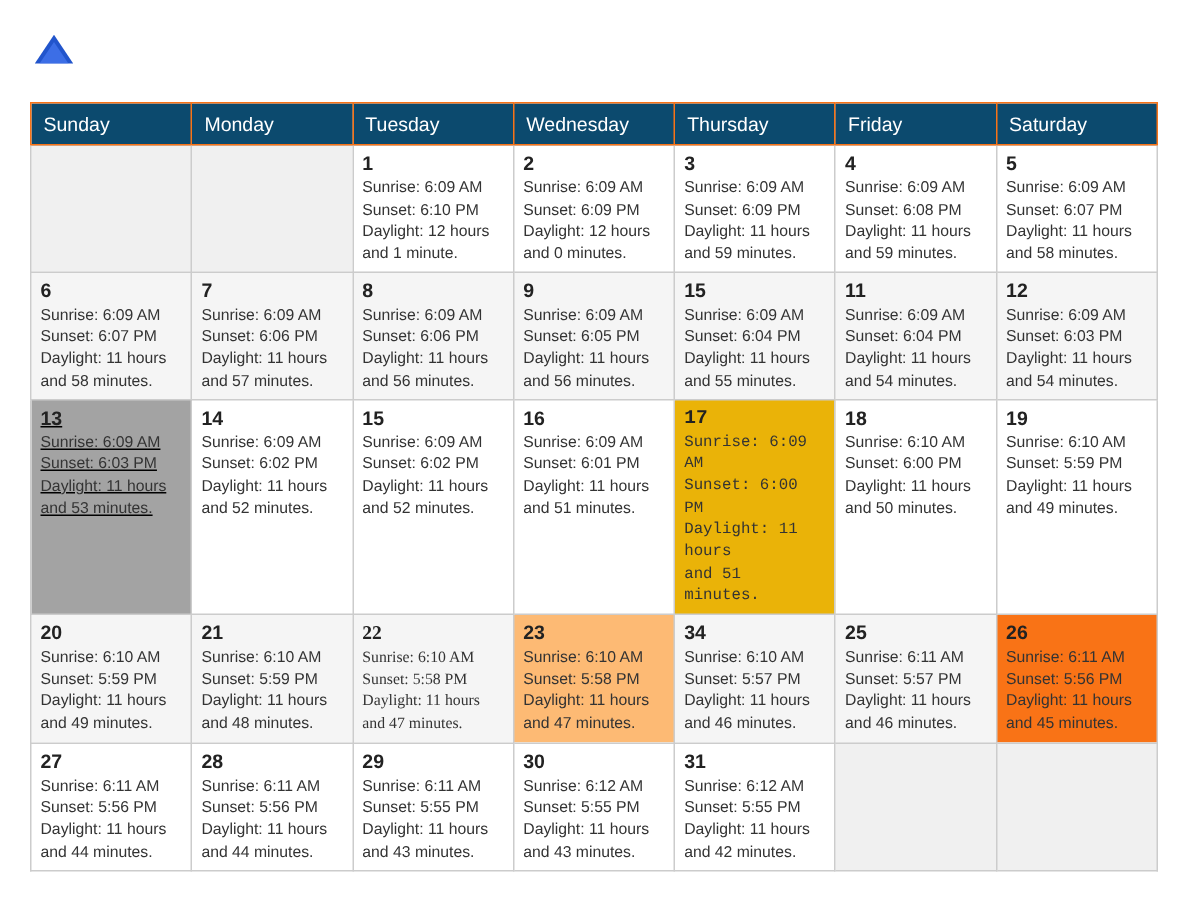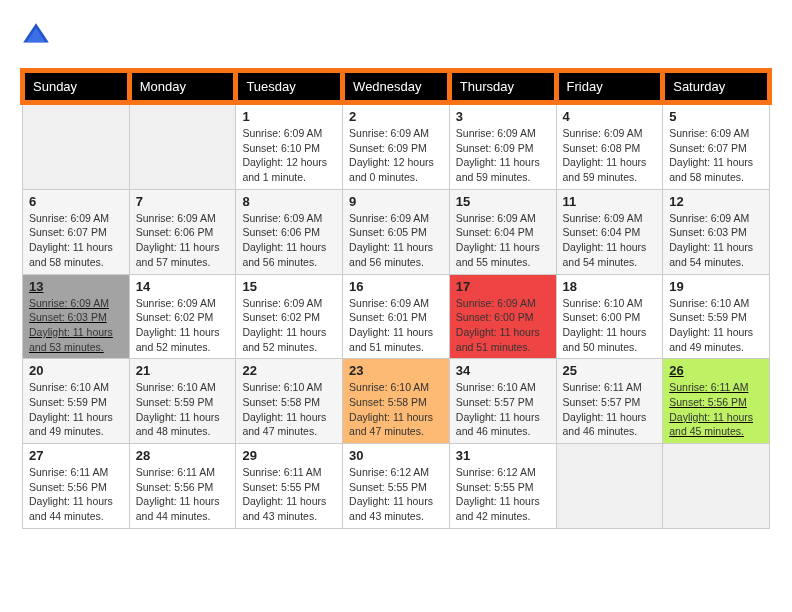--- a/index.html
+++ b/index.html
@@ -43,27 +43,27 @@
     .location {
       font-size: 16px;
       color: #444;
     }
     .calendar {
       width: 100%;
       border-collapse: collapse;
       font-size: 11px;
     }
     .calendar thead tr th {
-      background: #000000;
+      background: #0c4a6e;
       color: #fff;
       padding: 6px 8px;
       text-align: left;
       font-size: 13px;
       font-weight: normal;
-      border: 5px solid #f97316;
+      border: 1px solid #f97316;
     }
     .calendar tbody tr td {
       border: 1px solid #ccc;
       vertical-align: top;
       padding: 4px 6px;
       width: calc(100% / 7);
       min-height: 80px;
       background: #fff;
     }
     .calendar tbody tr:nth-child(odd) td {
@@ -235,21 +235,21 @@
 Daylight: 11 hours
 and 52 minutes.</div>
         </td>
         <td style="background: rgb(255, 255, 255);">
           <span class="day-number">16</span>
           <div class="day-info" style="white-space: pre-line;">Sunrise: 6:09 AM
 Sunset: 6:01 PM
 Daylight: 11 hours
 and 51 minutes.</div>
         </td>
-        <td style="background: #ef4444;">
+        <td style="background: #eab308; font-family: Liberation Mono, monospace;">
           <span class="day-number">17</span>
           <div class="day-info" style="white-space: pre-line;">Sunrise: 6:09 AM
 Sunset: 6:00 PM
 Daylight: 11 hours
 and 51 minutes.</div>
         </td>
         <td style="background: rgb(255, 255, 255);">
           <span class="day-number">18</span>
           <div class="day-info" style="white-space: pre-line;">Sunrise: 6:10 AM
 Sunset: 6:00 PM
@@ -272,21 +272,21 @@
 Daylight: 11 hours
 and 49 minutes.</div>
         </td>
         <td style="background: rgb(245, 245, 245);">
           <span class="day-number">21</span>
           <div class="day-info" style="white-space: pre-line;">Sunrise: 6:10 AM
 Sunset: 5:59 PM
 Daylight: 11 hours
 and 48 minutes.</div>
         </td>
-        <td style="background: rgb(245, 245, 245);">
+        <td style="background: rgb(245, 245, 245); font-family: Liberation Serif, serif;">
           <span class="day-number">22</span>
           <div class="day-info" style="white-space: pre-line;">Sunrise: 6:10 AM
 Sunset: 5:58 PM
 Daylight: 11 hours
 and 47 minutes.</div>
         </td>
         <td style="background: #fdba74;">
           <span class="day-number">23</span>
           <div class="day-info" style="white-space: pre-line;">Sunrise: 6:10 AM
 Sunset: 5:58 PM
@@ -300,21 +300,21 @@
 Daylight: 11 hours
 and 46 minutes.</div>
         </td>
         <td style="background: rgb(245, 245, 245);">
           <span class="day-number">25</span>
           <div class="day-info" style="white-space: pre-line;">Sunrise: 6:11 AM
 Sunset: 5:57 PM
 Daylight: 11 hours
 and 46 minutes.</div>
         </td>
-        <td style="background: #bef264; text-decoration: underline;">
+        <td style="background: #f97316;">
           <span class="day-number">26</span>
           <div class="day-info" style="white-space: pre-line;">Sunrise: 6:11 AM
 Sunset: 5:56 PM
 Daylight: 11 hours
 and 45 minutes.</div>
         </td>
       </tr>
       <tr>
         <td style="background: rgb(255, 255, 255);">
           <span class="day-number">27</span>

